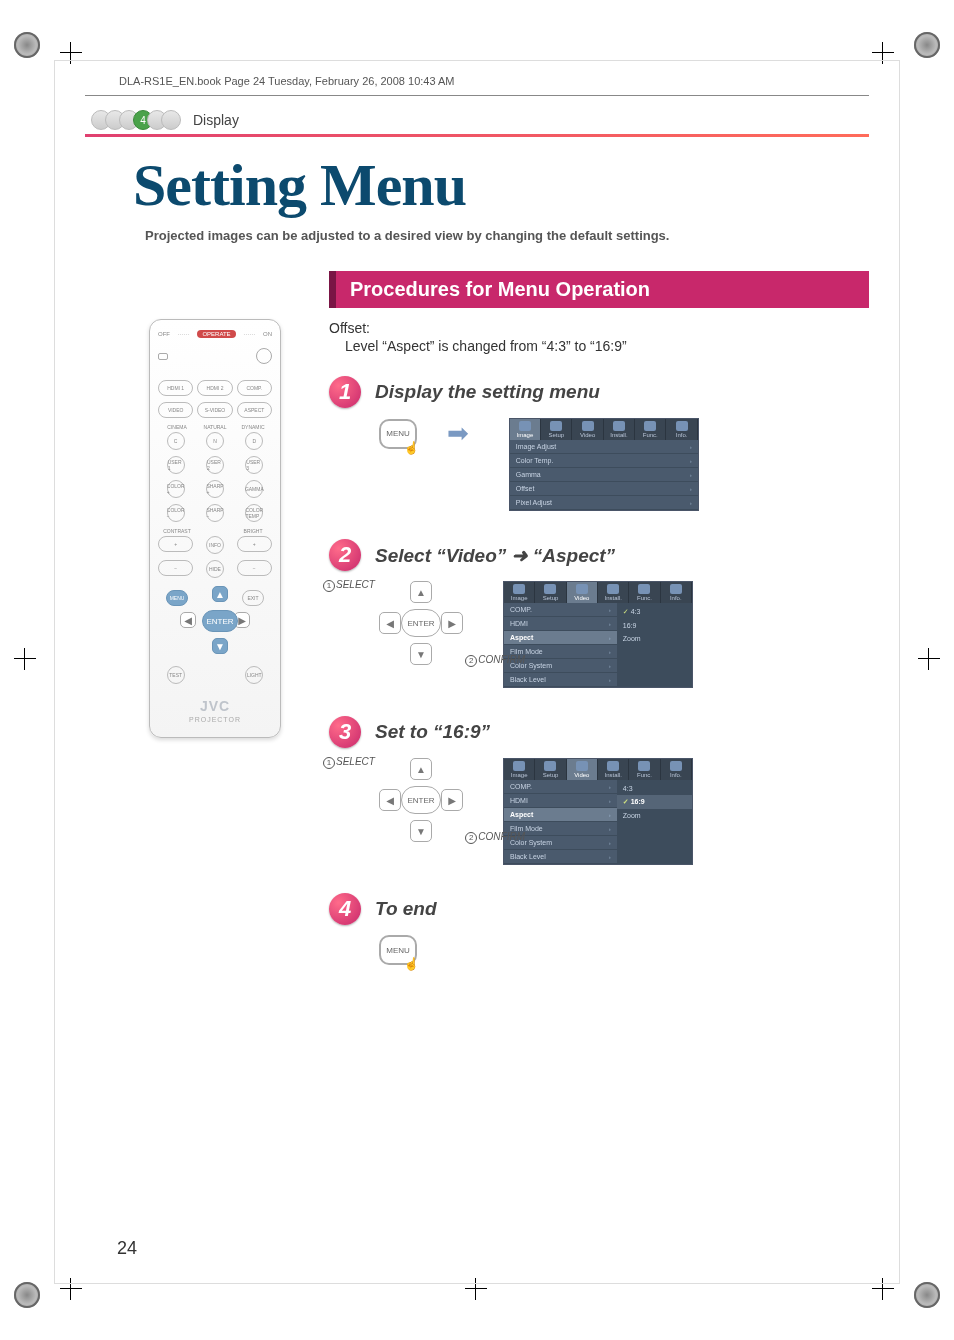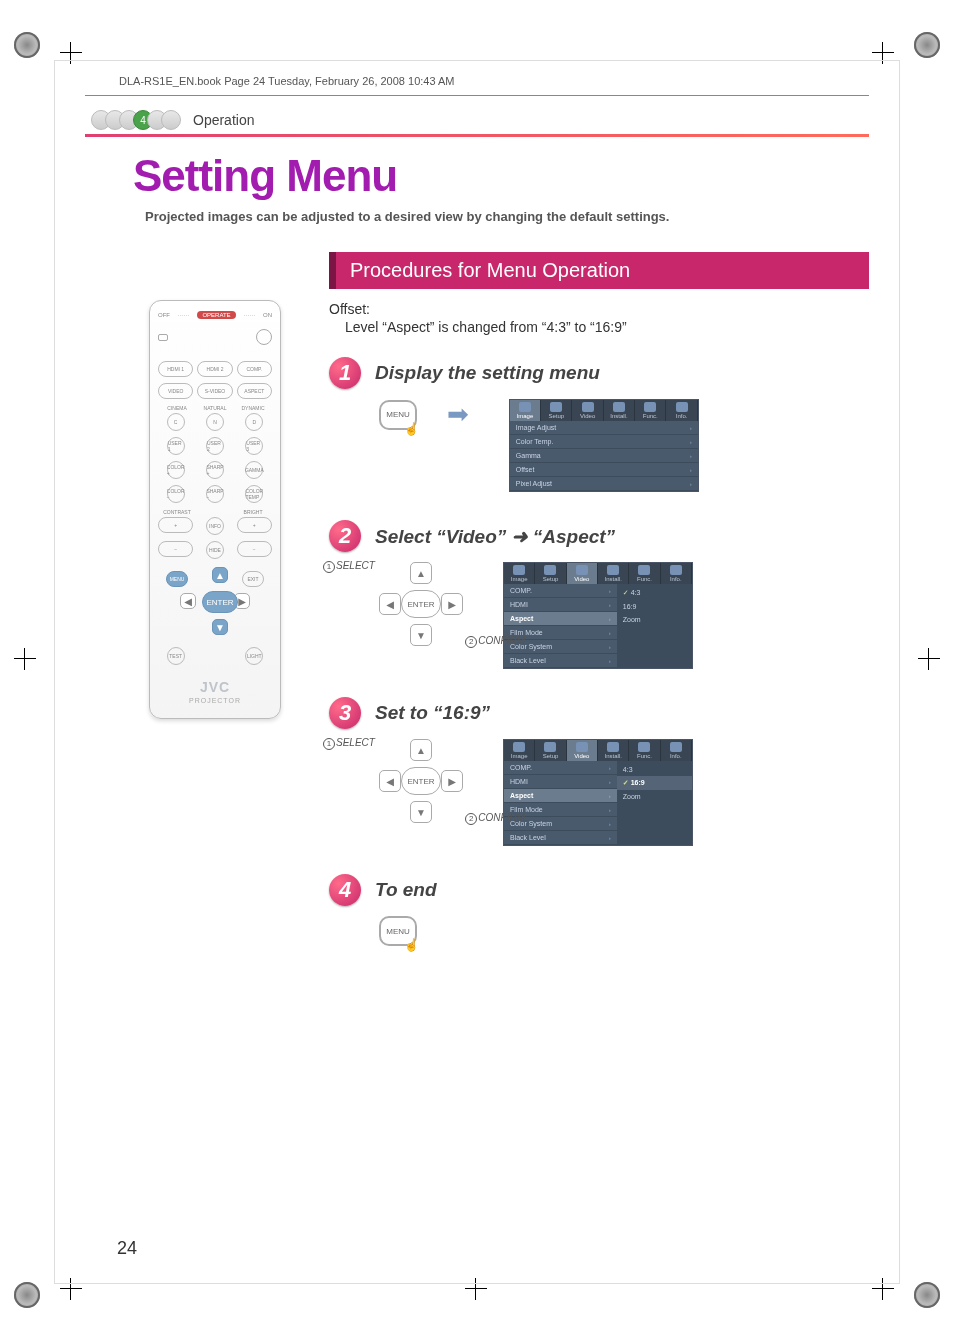--- a/index.html
+++ b/index.html
@@ -25,28 +25,28 @@
   .book-meta { font-size: 11px; color: #555; margin-left: 34px; margin-top: -2px; }
   .meta-line { border-top: 1px solid #888; margin: 8px 0 4px; }
 
   .breadcrumb-row { display: flex; align-items: center; gap: 4px; margin-top: 14px; margin-left: 6px; }
   .bubble-chain { display: flex; align-items: center; gap: -4px; }
   .bubble { width: 20px; height: 20px; border-radius: 50%; background: linear-gradient(180deg,#e8e8e8,#ccc); margin-right: -6px; border: 1px solid #bbb; display: flex; align-items: center; justify-content: center; font-size: 10px; color: #fff; }
   .bubble.num { background: #4aa24a; border-color: #3a8a3a; }
   .breadcrumb-txt { font-size: 14px; color: #444; margin-left: 14px; }
   .breadcrumb-bar { height: 3px; background: linear-gradient(90deg,#e04070,#ff6b5a); margin: 4px 0 0 0; }
 
-  .h1 { font-size: 44px; font-weight: 800; color: #a21caf; margin: 14px 0 8px 48px; font-family: Liberation Sans, sans-serif; letter-spacing: -1px; }
+  .h1 { font-size: 60px; font-weight: 800; color: #0c4a6e; margin: 14px 0 8px 48px; font-family: Liberation Serif, serif; letter-spacing: -1px; }
   .intro { font-size: 13px; font-weight: 700; color: #555; margin-left: 60px; margin-bottom: 28px; }
 
   .content-row { display: flex; gap: 28px; align-items: flex-start; }
   .remote-col { width: 172px; flex-shrink: 0; margin-top: 48px; margin-left: 44px; }
   .steps-col { flex: 1; }
 
-  .section-banner { background: #c8286b; color: #fff; font-size: 20px; font-weight: 400; padding: 7px 14px; border-left: 7px solid #7a1545; margin-bottom: 12px; }
+  .section-banner { background: #c8286b; color: #fff; font-size: 20px; font-weight: 700; padding: 7px 14px; border-left: 7px solid #7a1545; margin-bottom: 12px; }
   .example-label { font-size: 14px; color: #333; margin-bottom: 2px; }
   .example-txt { font-size: 14px; color: #333; margin-left: 16px; margin-bottom: 22px; }
 
   .step { margin-bottom: 28px; }
   .step-head { display: flex; align-items: center; gap: 14px; margin-bottom: 10px; }
   .step-num { width: 32px; height: 32px; border-radius: 50%; background: radial-gradient(circle at 30% 30%, #ff6b8a, #c8286b); color: #fff; font-size: 22px; font-weight: 800; font-style: italic; display: flex; align-items: center; justify-content: center; box-shadow: 0 1px 2px rgba(0,0,0,.3); }
   .step-title { font-size: 19px; font-weight: 700; font-style: italic; color: #444; }
   .step-body { display: flex; align-items: flex-start; gap: 40px; padding-left: 50px; }
   .menu-btn { width: 38px; height: 30px; border: 2px solid #aaa; border-radius: 10px; font-size: 8px; display: flex; align-items: center; justify-content: center; color: #666; position: relative; }
   .cursor-hand { position: absolute; bottom: -8px; right: -4px; font-size: 12px; }
@@ -126,21 +126,21 @@
 
   <div class="breadcrumb-row">
     <div class="bubble-chain">
       <div class="bubble"></div>
       <div class="bubble"></div>
       <div class="bubble"></div>
       <div class="bubble num">4</div>
       <div class="bubble"></div>
       <div class="bubble"></div>
     </div>
-    <span class="breadcrumb-txt">Operation</span>
+    <span class="breadcrumb-txt">Display</span>
   </div>
   <div class="breadcrumb-bar"></div>
 
   <h1 class="h1">Setting Menu</h1>
   <p class="intro">Projected images can be adjusted to a desired view by changing the default settings.</p>
 
   <div class="content-row">
 
     <div class="remote-col">
       <div class="remote">

